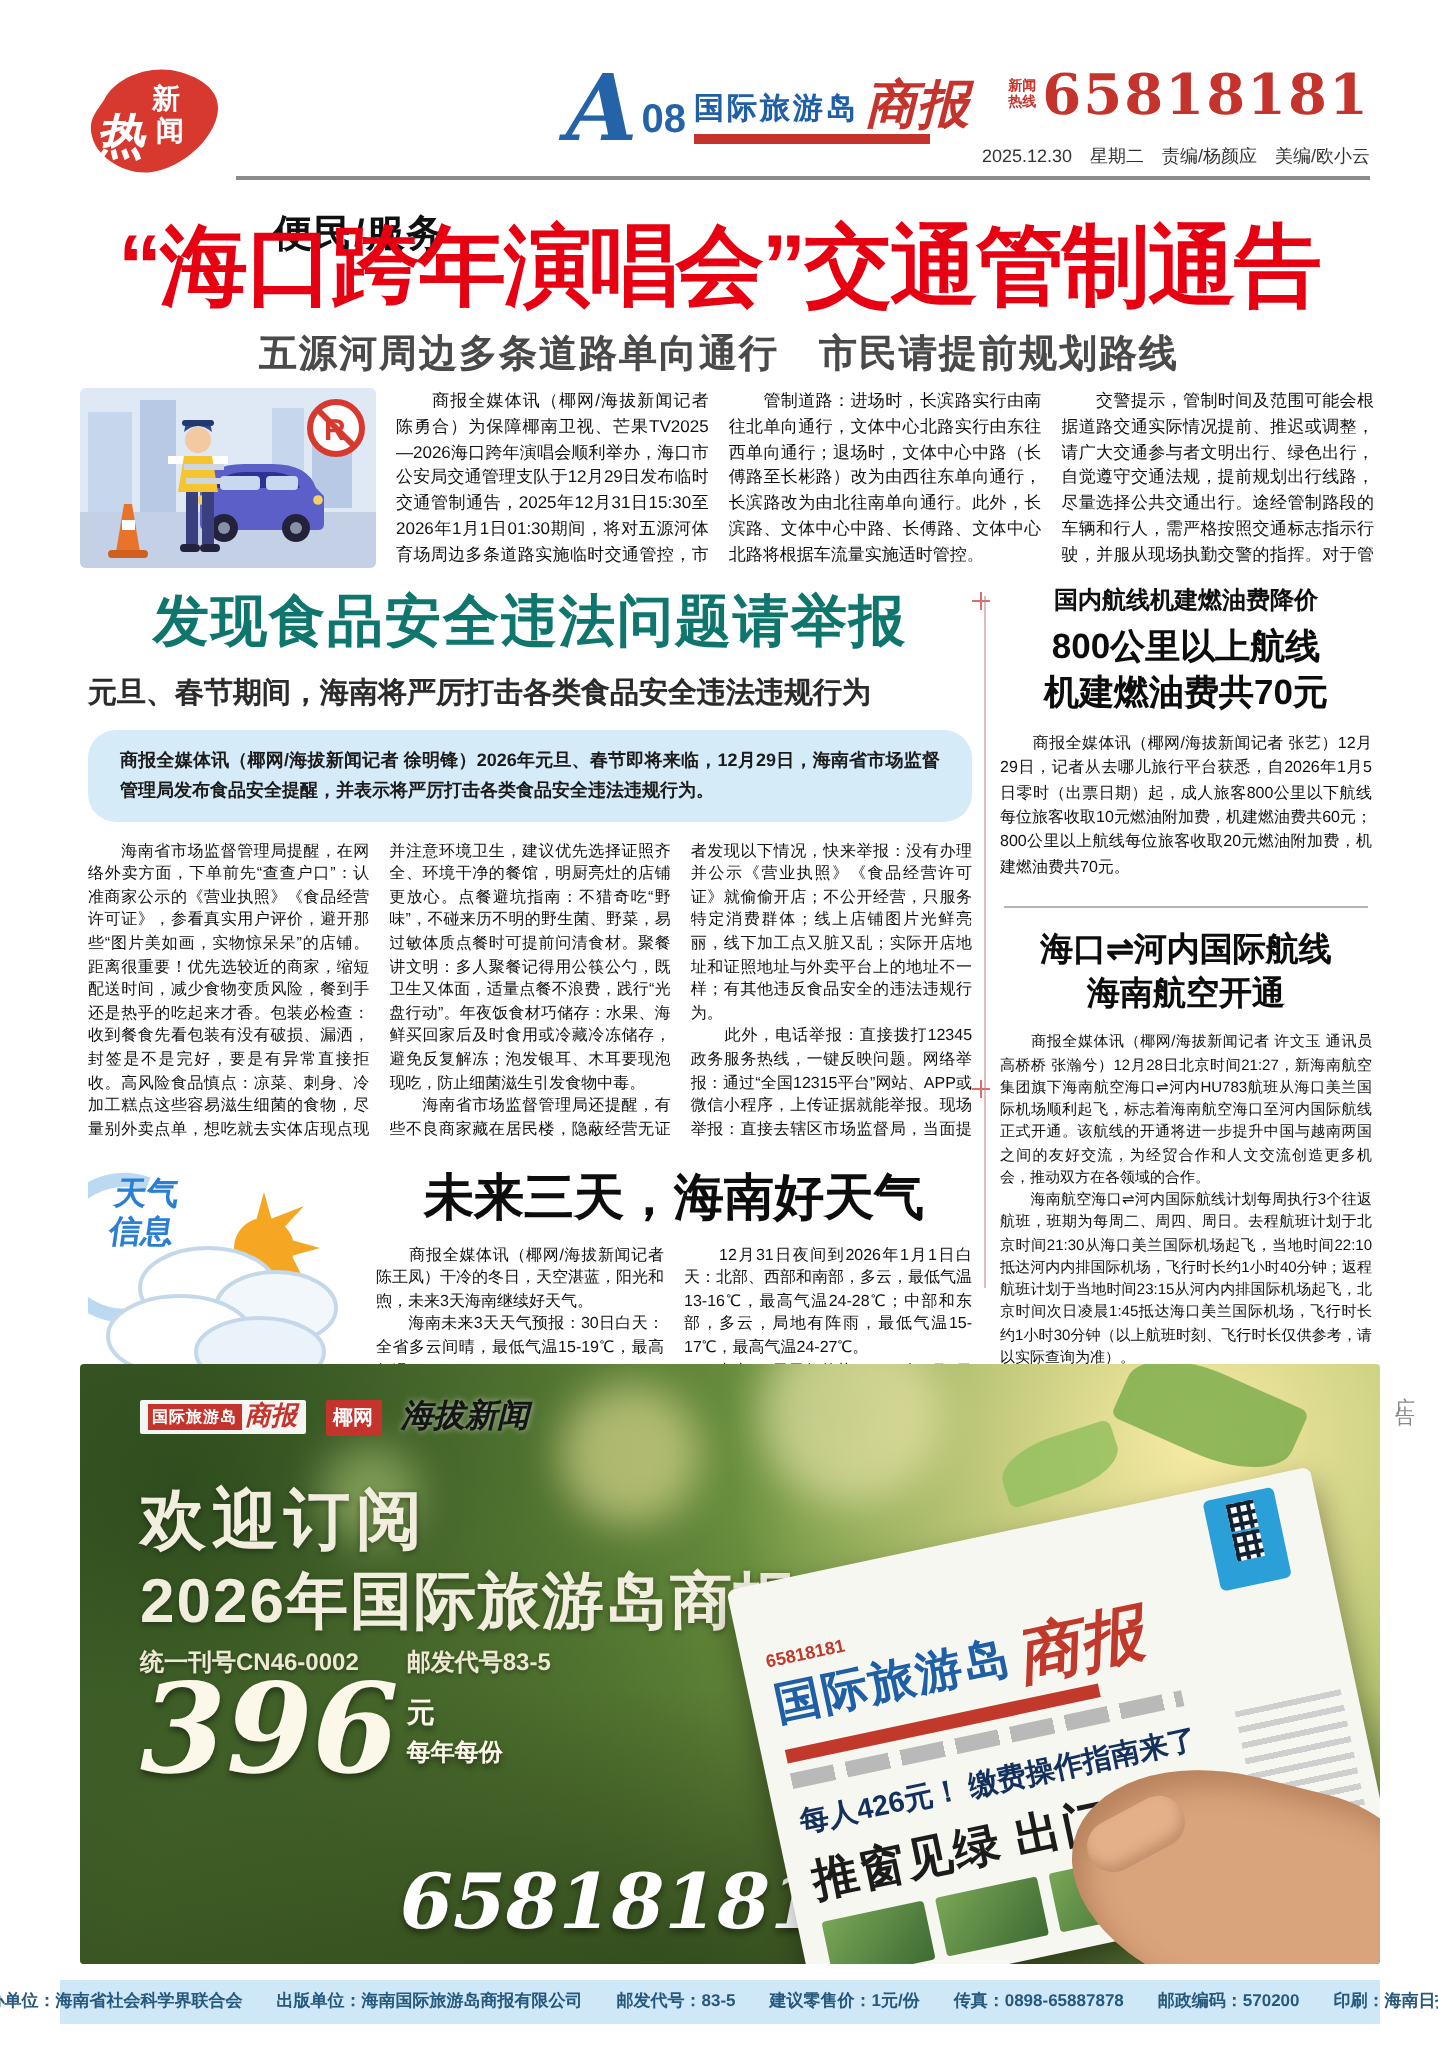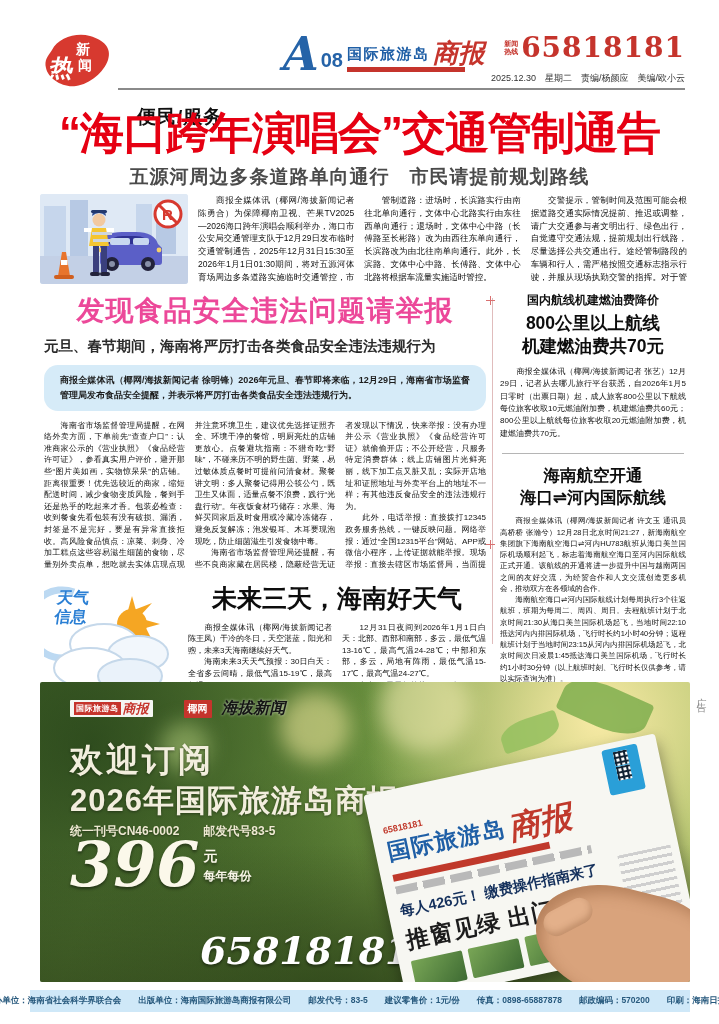--- a/index.html
+++ b/index.html
@@ -37,21 +37,21 @@
   .news-col { flex:1; font-size:8.5px; line-height:1.5; text-align:justify; color:#111;
     white-space:pre-wrap; overflow:hidden; }
   
   .left-col { position:absolute; left:44px; top:292px; width:442px; }
   .right-col { position:absolute; left:500px; top:292px; width:186px; }
   .v-divider { position:absolute; left:492px; top:298px; height:346px; width:1px; background:#e0bcbc; }
   .reg-mark { position:absolute; width:9px; height:9px; }
   .reg-mark:before, .reg-mark:after { content:""; position:absolute; background:#d97070; }
   .reg-mark:before { left:4px; top:0; width:1px; height:9px; }
   .reg-mark:after { left:0; top:4px; width:9px; height:1px; }
-  .food-title { font-size:28px; font-weight:900; text-align:center; color:#ec4899; letter-spacing:1px; }
+  .food-title { font-size:28px; font-weight:900; text-align:center; color:#0f766e; letter-spacing:1px; }
   .food-sub { font-size:14.5px; font-weight:700; color:#2b2b2b; margin-top:7px; }
   .food-lead { margin-top:9px; background:#d6ebf8; border-radius:14px; padding:8px 16px;
     font-size:9px; font-weight:700; line-height:1.65; color:#1c1c1c; text-align:justify; }
   .food-body { display:flex; gap:10px; margin-top:9px; height:150px; overflow:hidden; }
   .food-body .news-col { font-size:8px; line-height:1.45; }
   .weather { display:flex; gap:6px; margin-top:12px; height:118px; }
   .weather-icon { flex:0 0 138px; position:relative; }
   .weather-icon svg { width:100%; height:100%; }
   .weather-badge { position:absolute; left:12px; top:6px; font-size:16px; font-weight:900; color:#2a7fd4;
     transform:skewX(-8deg); white-space:pre-line; line-height:1.2; }
@@ -75,21 +75,21 @@
       radial-gradient(circle at 45% 115%, rgba(52,80,30,0.9), rgba(52,80,30,0) 55%),
       linear-gradient(112deg, #4e7030, #6d9440 45%, #86a94e 70%, #9cb85c); }
   .bokeh { position:absolute; border-radius:50%; filter:blur(10px); }
   .ad-ground { position:absolute; left:0; right:0; bottom:0; height:46%;
     background:linear-gradient(rgba(40,60,22,0), rgba(40,60,22,0.55)); }
   .leaf { position:absolute; background:#7fae4e; border-radius:50% 4px 50% 4px; opacity:.85; }
   .ad-logos { position:absolute; left:30px; top:16px; display:flex; align-items:center; gap:10px; }
   .chip-paper { background:rgba(255,255,255,.95); padding:2px 4px; display:flex; align-items:flex-end; border-radius:1px; }
   .chip-paper .cn { background:#c5342c; color:#fff; font-size:8px; font-weight:800; padding:1px 2px; letter-spacing:.5px; }
   .chip-paper .brand { font-family:"DejaVu Serif", serif; font-style:italic; font-weight:700; font-size:13px; color:#c5342c; line-height:.9; margin-left:2px; }
-  .chip-red { background:#c5342c; color:#fff; font-size:10px; font-weight:800; padding:2px 4px; border-radius:1px;margin-left:21px; }
+  .chip-red { background:#c5342c; color:#fff; font-size:10px; font-weight:800; padding:2px 4px; border-radius:1px; }
   .chip-script { font-family:"DejaVu Serif", serif; font-style:italic; font-weight:700; font-size:16px; color:#151515; text-shadow:0 0 3px rgba(255,255,255,.6); }
   .ad-welcome { position:absolute; left:30px; top:56px; font-size:33px; font-weight:800; color:#f2eedd; letter-spacing:3px; text-shadow:0 1px 3px rgba(0,0,0,.4); }
   .ad-product { position:absolute; left:30px; top:98px; font-size:31px; font-weight:800; color:#f2eedd; letter-spacing:1px; text-shadow:0 1px 3px rgba(0,0,0,.4); }
   .ad-issue { position:absolute; left:30px; top:141px; font-size:12px; font-weight:700; color:#eee9d2; text-shadow:0 1px 2px rgba(0,0,0,.4); }
   .ad-price { position:absolute; left:30px; top:152px; display:flex; align-items:flex-start; color:#fbf8ea; text-shadow:0 2px 3px rgba(0,0,0,.45); }
   .ad-price .num { font-family:"DejaVu Serif", serif; font-style:italic; font-weight:700; font-size:62px; line-height:1; }
   .ad-price .side { margin-left:4px; margin-top:14px; }
   .ad-price .unit { font-size:14px; font-weight:800; display:block; }
   .ad-price .per { font-size:12px; font-weight:700; display:block; margin-top:2px; }
   .ad-phone1 { position:absolute; left:30px; top:206px; display:flex; align-items:center; color:#ffffff; text-shadow:0 2px 3px rgba(0,0,0,.45); }
@@ -258,22 +258,22 @@
     <div class="fuel-kicker">
       <div>国内航线机建燃油费降价</div>
     </div>
     <div class="fuel-title">
       <div>800公里以上航线</div>
       <div>机建燃油费共70元</div>
     </div>
     <div class="fuel-body">　　商报全媒体讯（椰网/海拔新闻记者 张艺）12月29日，记者从去哪儿旅行平台获悉，自2026年1月5日零时（出票日期）起，成人旅客800公里以下航线每位旅客收取10元燃油附加费，机建燃油费共60元；800公里以上航线每位旅客收取20元燃油附加费，机建燃油费共70元。</div>
     <hr class="rc-divider">
     <div class="air-title">
+      <div>海口⇌河内国际航线</div>
       <div>海南航空开通</div>
-      <div>海口⇌河内国际航线</div>
     </div>
     <div class="air-body">　　商报全媒体讯（椰网/海拔新闻记者 许文玉 通讯员 高桥桥 张瀚兮）12月28日北京时间21:27，新海南航空集团旗下海南航空海口⇌河内HU783航班从海口美兰国际机场顺利起飞，标志着海南航空海口至河内国际航线正式开通。该航线的开通将进一步提升中国与越南两国之间的友好交流，为经贸合作和人文交流创造更多机会，推动双方在各领域的合作。
 　　海南航空海口⇌河内国际航线计划每周执行3个往返航班，班期为每周二、周四、周日。去程航班计划于北京时间21:30从海口美兰国际机场起飞，当地时间22:10抵达河内内排国际机场，飞行时长约1小时40分钟；返程航班计划于当地时间23:15从河内内排国际机场起飞，北京时间次日凌晨1:45抵达海口美兰国际机场，飞行时长约1小时30分钟（以上航班时刻、飞行时长仅供参考，请以实际查询为准）。</div>
   </div>
 
   <div class="ad">
     <div class="bokeh" style="left:240px; top:10px; width:70px; height:70px; background:rgba(245,235,160,.55);"></div>
     <div class="bokeh" style="left:340px; top:-20px; width:90px; height:90px; background:rgba(255,244,190,.5);"></div>
     <div class="bokeh" style="left:120px; top:40px; width:50px; height:50px; background:rgba(200,225,140,.45);"></div>
     <div class="bokeh" style="left:440px; top:160px; width:80px; height:80px; background:rgba(60,100,40,.5);"></div>

